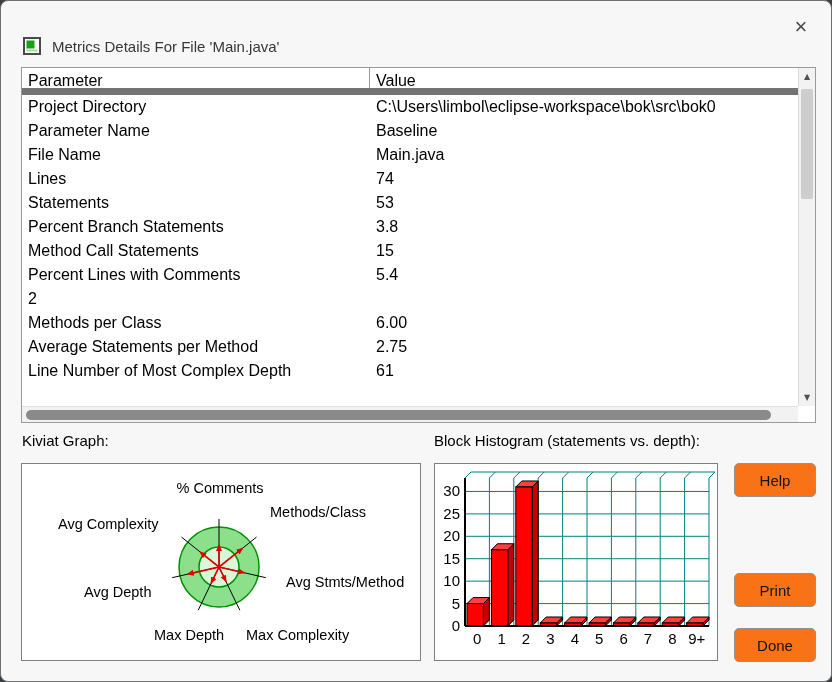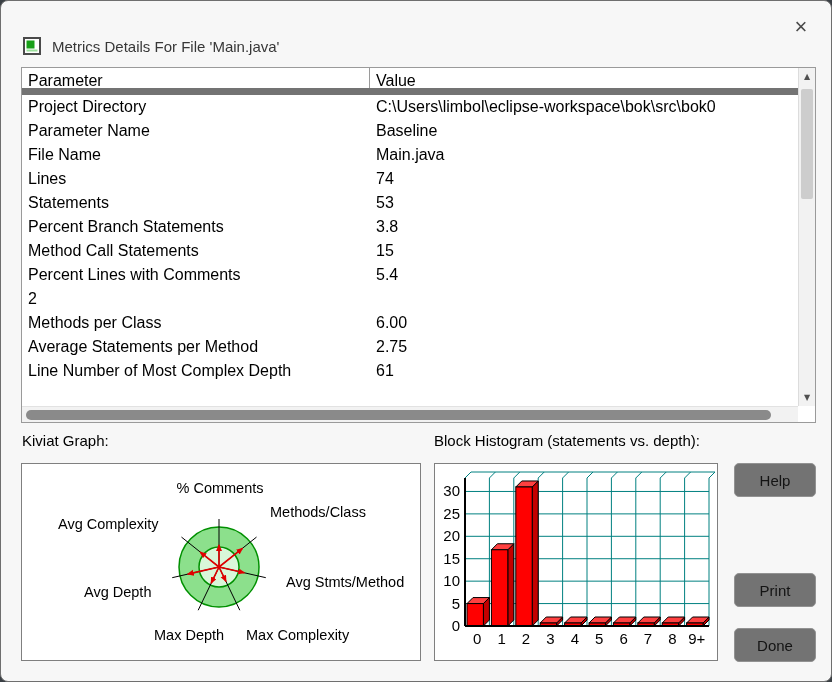--- a/index.html
+++ b/index.html
@@ -52,21 +52,21 @@
   .kv-label{position:absolute;font-size:14.5px;color:#000;white-space:nowrap}
   .kv-0{left:198px;top:16px;transform:translateX(-50%)}
   .kv-1{left:248px;top:40px}
   .kv-2{left:264px;top:110px}
   .kv-3{left:224px;top:163px}
   .kv-4{left:132px;top:163px}
   .kv-5{left:62px;top:120px}
   .kv-6{left:36px;top:52px}
 
   
-  .btn{position:absolute;left:733px;width:82px;height:34px;background:#737373;border:1px solid #929292;
+  .btn{position:absolute;left:733px;width:82px;height:34px;background:#f97316;border:1px solid #929292;
        border-radius:5px;font-size:15px;color:#141414;font-family:"Liberation Sans",sans-serif;cursor:pointer}
   .btn-help{top:462px}
   .btn-copy{top:517px}
   .btn-print{top:572px}
   .btn-done{top:627px}
 </style>
 </head>
 <body>
 
 <div class="window">

